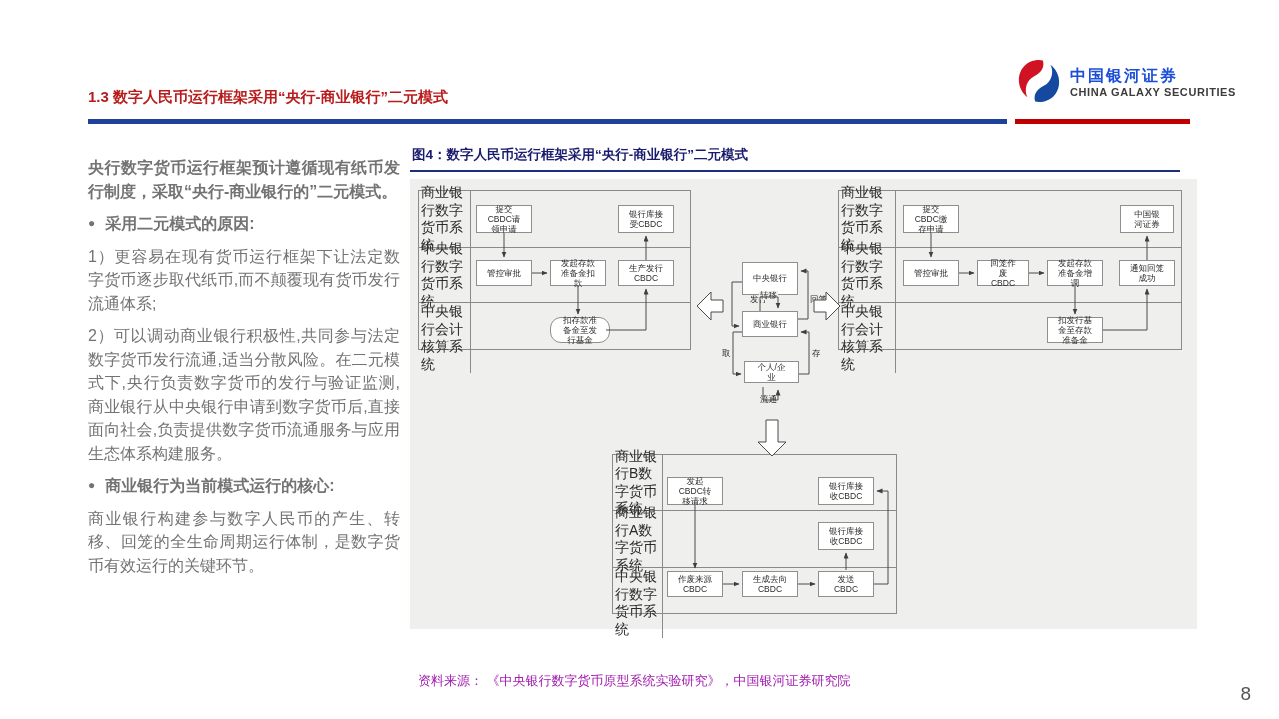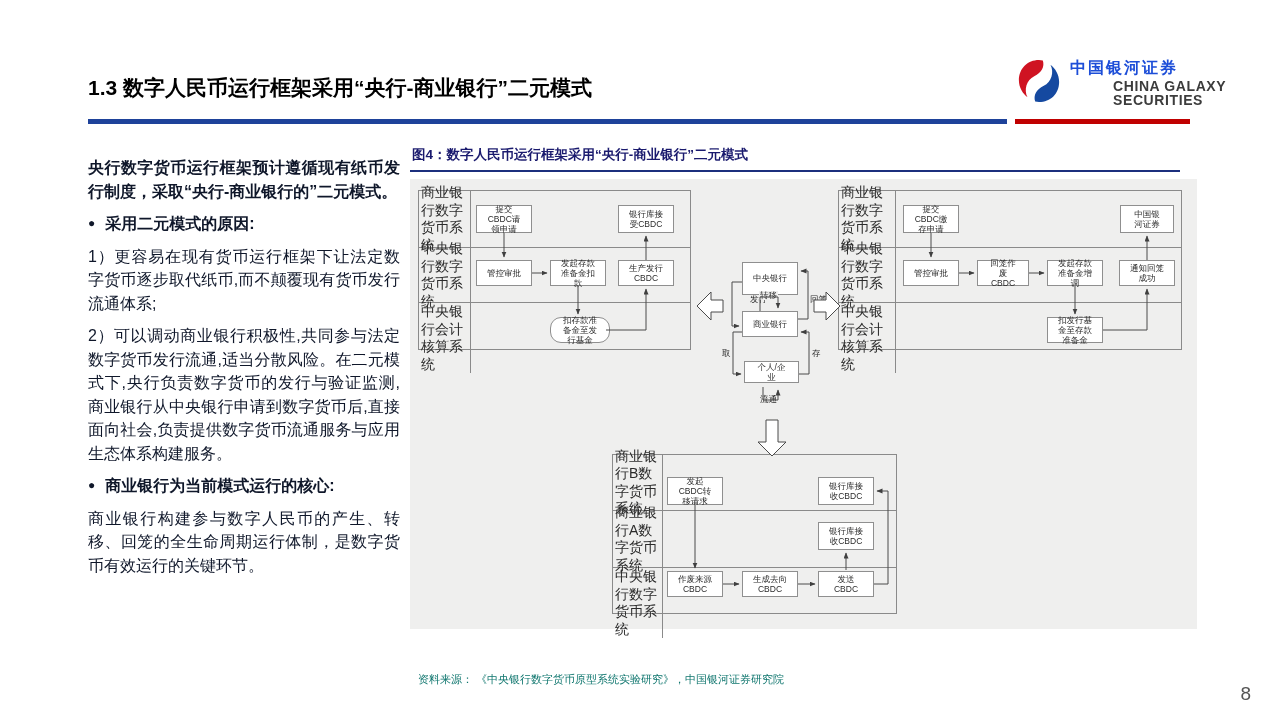--- a/index.html
+++ b/index.html
@@ -1,39 +1,39 @@
 <!DOCTYPE html>
 <html><head>
 <meta charset="utf-8">
 <style>
   html,body{margin:0;padding:0;background:#fff;}
   .slide{position:relative;width:1279px;height:719px;background:#fff;overflow:hidden;
          font-family:"Liberation Sans",sans-serif;}
   
-  .page-title{position:absolute;left:88px;top:74px;width:900px;
-              font-size:21px;font-weight:bold;color:#000000;}
+  .page-title{position:absolute;left:88px;top:88px;width:900px;
+              font-size:15px;font-weight:bold;color:#b91c1c;}
   .rule-blue{position:absolute;left:88px;top:119px;width:919px;height:5px;background:#1e429a;}
   .rule-red{position:absolute;left:1015px;top:119px;width:175px;height:5px;background:#c00000;}
   .logo{position:absolute;left:1016px;top:58px;display:flex;align-items:center;gap:8px;}
   .logo-text{display:flex;flex-direction:column;line-height:1;}
   .logo-cn{font-size:16px;font-weight:bold;color:#1d4ed8;letter-spacing:2px;}
-  .logo-en{font-size:14px;font-weight:bold;color:#3c3c3c;letter-spacing:0.6px;margin-top:3px;margin-left:43px;}
-  
-  .body-col{position:absolute;left:88px;top:156px;width:312px;color:#0f172a;
+  .logo-en{font-size:11px;font-weight:bold;color:#3c3c3c;letter-spacing:0.6px;margin-top:3px;}
+  
+  .body-col{position:absolute;left:88px;top:156px;width:312px;color:#737373;
             font-size:16px;line-height:1.47;text-align:justify;}
   .body-col p{margin:0 0 9px 0;}
   .intro{font-weight:bold;}
   .bullet-line{display:flex;gap:10px;font-weight:bold;margin:0 0 9px 0;align-items:flex-start;}
   .bullet-dot{font-size:12px;line-height:23px;}
   
   .figure{position:absolute;left:410px;top:144px;width:787px;}
   .fig-caption{font-size:13.5px;font-weight:bold;color:#1a1a6e;padding:2px 0 6px 2px;
                border-bottom:2px solid #1c2f7d;width:770px;box-sizing:border-box;}
   .fig-area{position:absolute;left:0;top:35px;width:787px;height:450px;background:#efefee;}
-  .fig-source{position:absolute;left:8px;top:493px;font-size:11px;color:#0f766e;white-space:nowrap;}
+  .fig-source{position:absolute;left:8px;top:493px;font-size:13px;color:#a21caf;white-space:nowrap;}
   .page-num{position:absolute;right:28px;top:683px;font-size:19px;color:#555;}
   
   .panel{position:absolute;border:1px solid #8a8a8a;box-sizing:border-box;display:flex;flex-direction:column;}
   .prow{display:flex;box-sizing:border-box;border-bottom:1px solid #8a8a8a;}
   .prow:last-child{border-bottom:none;flex:1;}
   .plab{box-sizing:border-box;border-right:1px solid #8a8a8a;display:flex;align-items:center;
         justify-content:center;text-align:left;font-size:14px;color:#2b2b2b;line-height:1.25;padding:0 2px;}
   .dbox{position:absolute;box-sizing:border-box;background:#fff;border:1px solid #8f8f8f;
         display:flex;align-items:center;justify-content:center;text-align:center;
         font-size:8.5px;color:#2b2b2b;line-height:1.2;padding:10px;}

